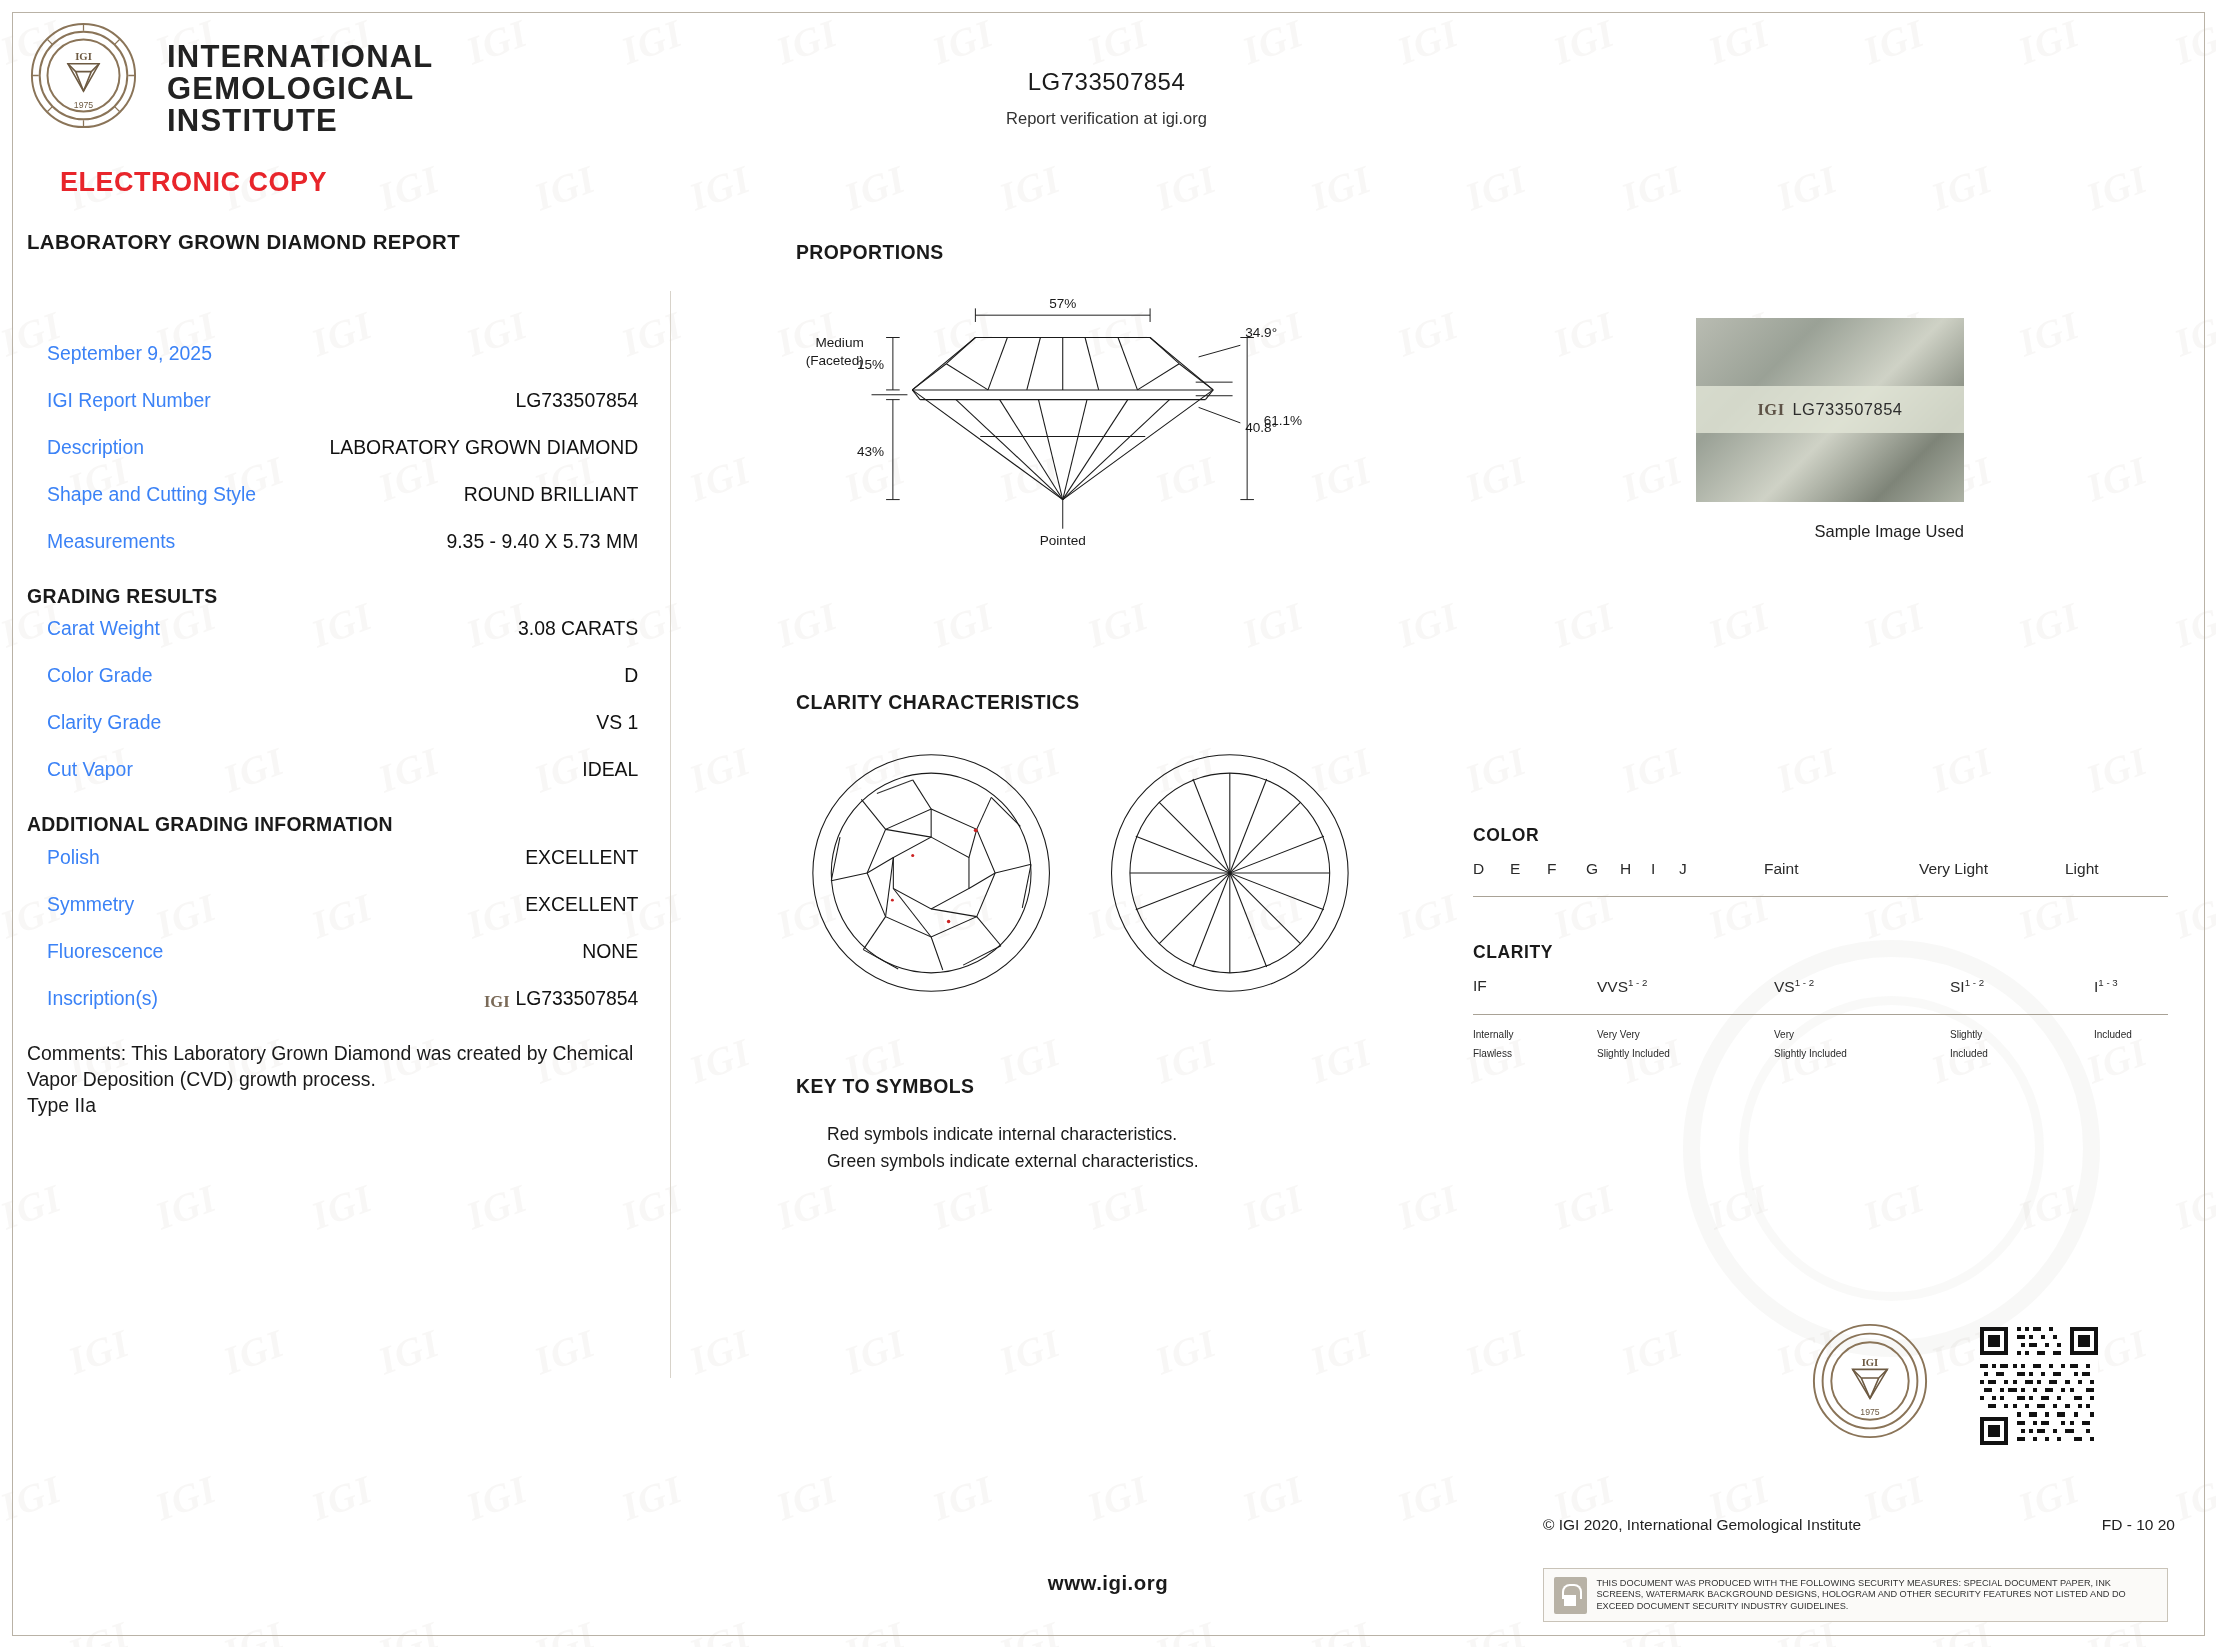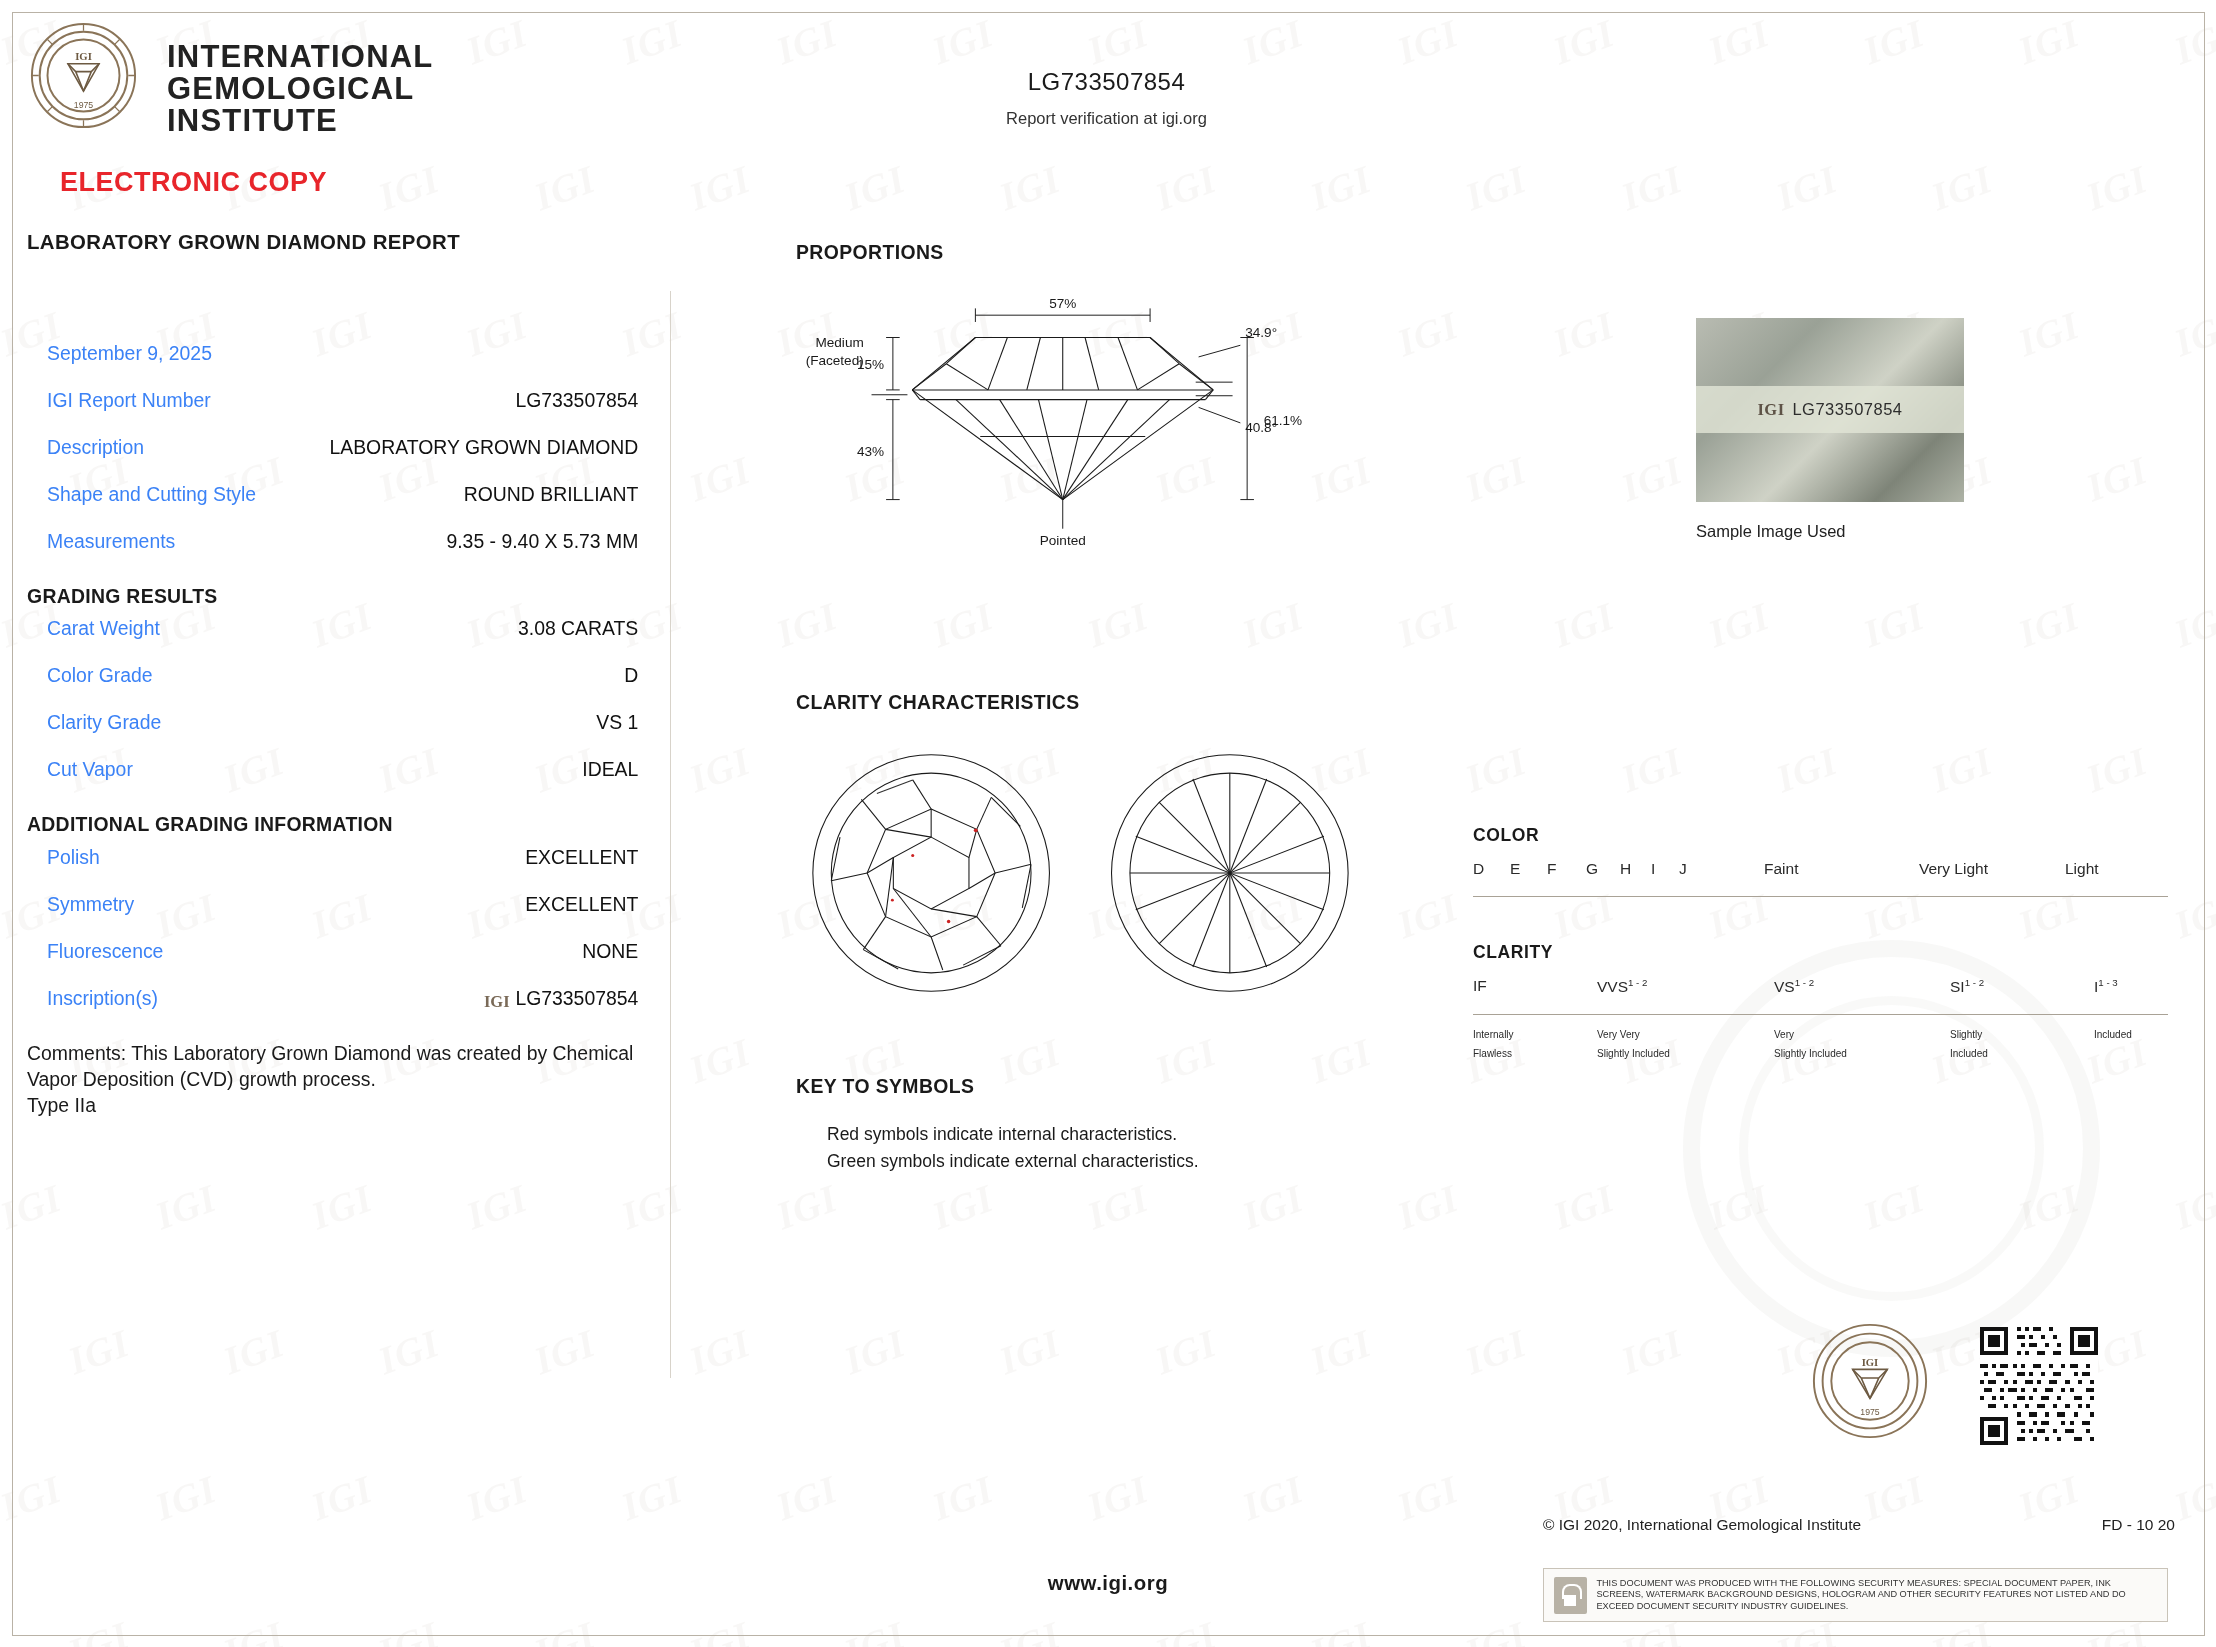--- a/index.html
+++ b/index.html
@@ -111,21 +111,21 @@
     background: linear-gradient(135deg,#b9bcb2 0%, #9aa196 28%, #cfd2c6 55%, #7e8478 80%, #aeb3a6 100%);
     overflow:hidden;
   }
   .sample-strip {
     position:absolute; left:0; top:68px; width:100%; height:47px;
     background: rgba(225,228,214,0.82);
     display:flex; align-items:center; justify-content:center;
     font-size:16.5px; letter-spacing:0.5px; color:#2d2d2d;
   }
   .sample-strip .sl { font-family:"Liberation Serif", serif; font-weight:700; margin-right:7.8px; color:#5e5347; }
-  .sample-cap { position:absolute; left:1696px; top:522px; width:268px; text-align:left; font-size:16.5px; color:#222;}
+  .sample-cap { position:absolute; left:1696px; top:522px; width:268px; text-align:right; font-size:16.5px; color:#222;}
 
   
   .scale-block { position:absolute; left:1473px; top:825px; width:695px; }
   .scale-head { font-size:17.5px; font-weight:700; letter-spacing:0.6px; margin-bottom:13.6px; }
   .scale-rule { border-bottom:1px solid #a9a296; margin-top:9.7px; }
   .scale-row { position:relative; height:27px; font-size:15.5px; color:#2a2a2a; }
   .scale-row span { position:absolute; top:0; }
   .sup { font-size:9.7px; vertical-align:super; }
   .desc-row { position:relative; height:41px; font-size:10px; color:#2a2a2a; line-height:18.4px; margin-top:11.6px;}
   .desc-row span { position:absolute; top:0; }

